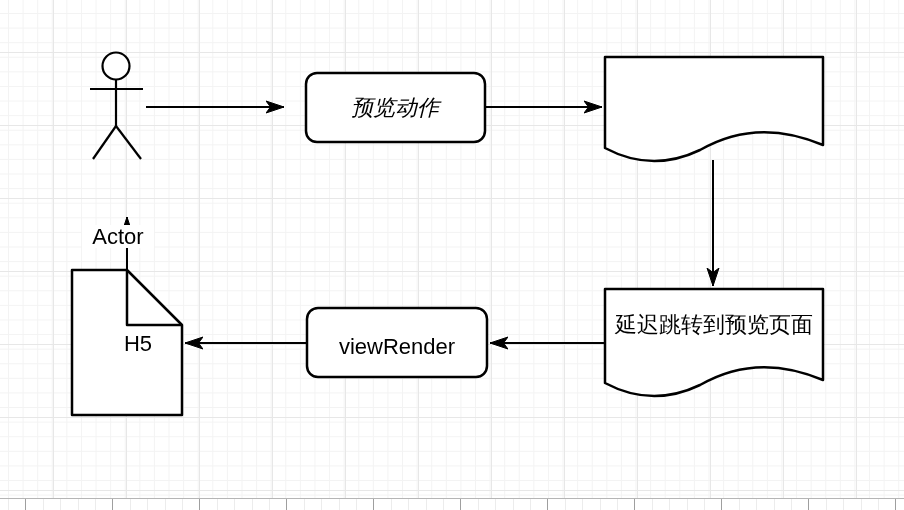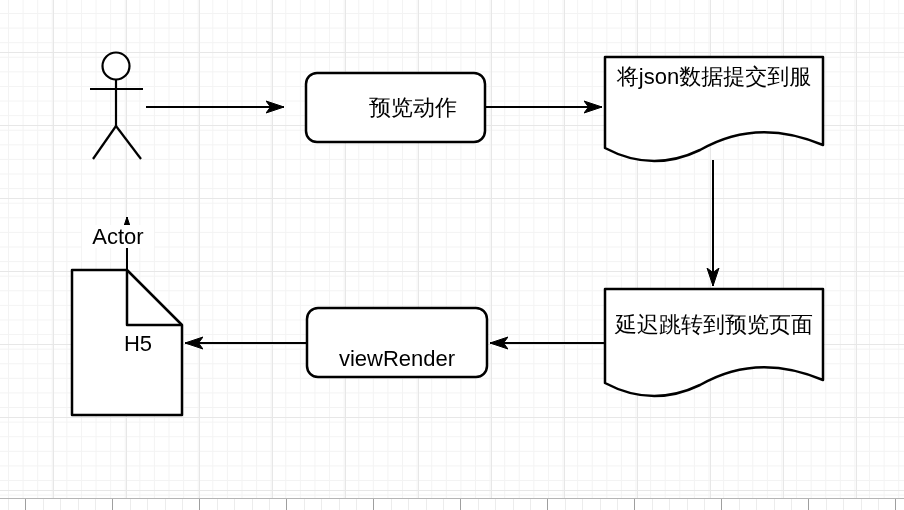--- a/index.html
+++ b/index.html
@@ -77,27 +77,26 @@
     <path d="M146,107 L284,107" stroke="#000" stroke-width="2" fill="none" marker-end="url(#arrowhead)"></path>
     <path d="M486,107 L602,107" stroke="#000" stroke-width="2" fill="none" marker-end="url(#arrowhead)"></path>
     <path d="M713,160 L713,286" stroke="#000" stroke-width="2" fill="none" marker-end="url(#arrowhead)"></path>
     <path d="M604,343 L490,343" stroke="#000" stroke-width="2" fill="none" marker-end="url(#arrowhead)"></path>
     <path d="M306,343 L185,343" stroke="#000" stroke-width="2" fill="none" marker-end="url(#arrowhead)"></path>
     <path d="M127,269 L127,217" stroke="#000" stroke-width="2" fill="none" marker-end="url(#arrowhead)"></path>
   </svg>
 
   <div class="label actor-label" style="left:82px;top:177px;width:68px;margin-top:48px;">Actor</div>
 
-  <div class="label flex" style="left:306px;top:73px;width:214px;height:69px;">预览动作</div>
+  <div class="label flex" style="left:288px;top:73px;width:214px;height:69px;font-style:italic;">预览动作</div>
 
   <div class="label doc-label" style="left:610px;top:63px;width:208px;">
-    <div class="doc-line">将json数据提交到服</div>
   </div>
 
   <div class="label" style="left:610px;top:313px;width:208px;line-height:24px;">延迟跳转到预览页面</div>
 
-  <div class="label flex" style="left:307px;top:324px;width:180px;height:69px;text-align:center;">viewRender</div>
+  <div class="label flex" style="left:307px;top:312px;width:180px;height:69px;text-align:center;">viewRender</div>
 
   <div class="label" style="left:72px;top:332px;width:132px;line-height:23px;">H5</div>
 
   <div class="page-edge"></div>
 
 </div>
 
 </body></html>

